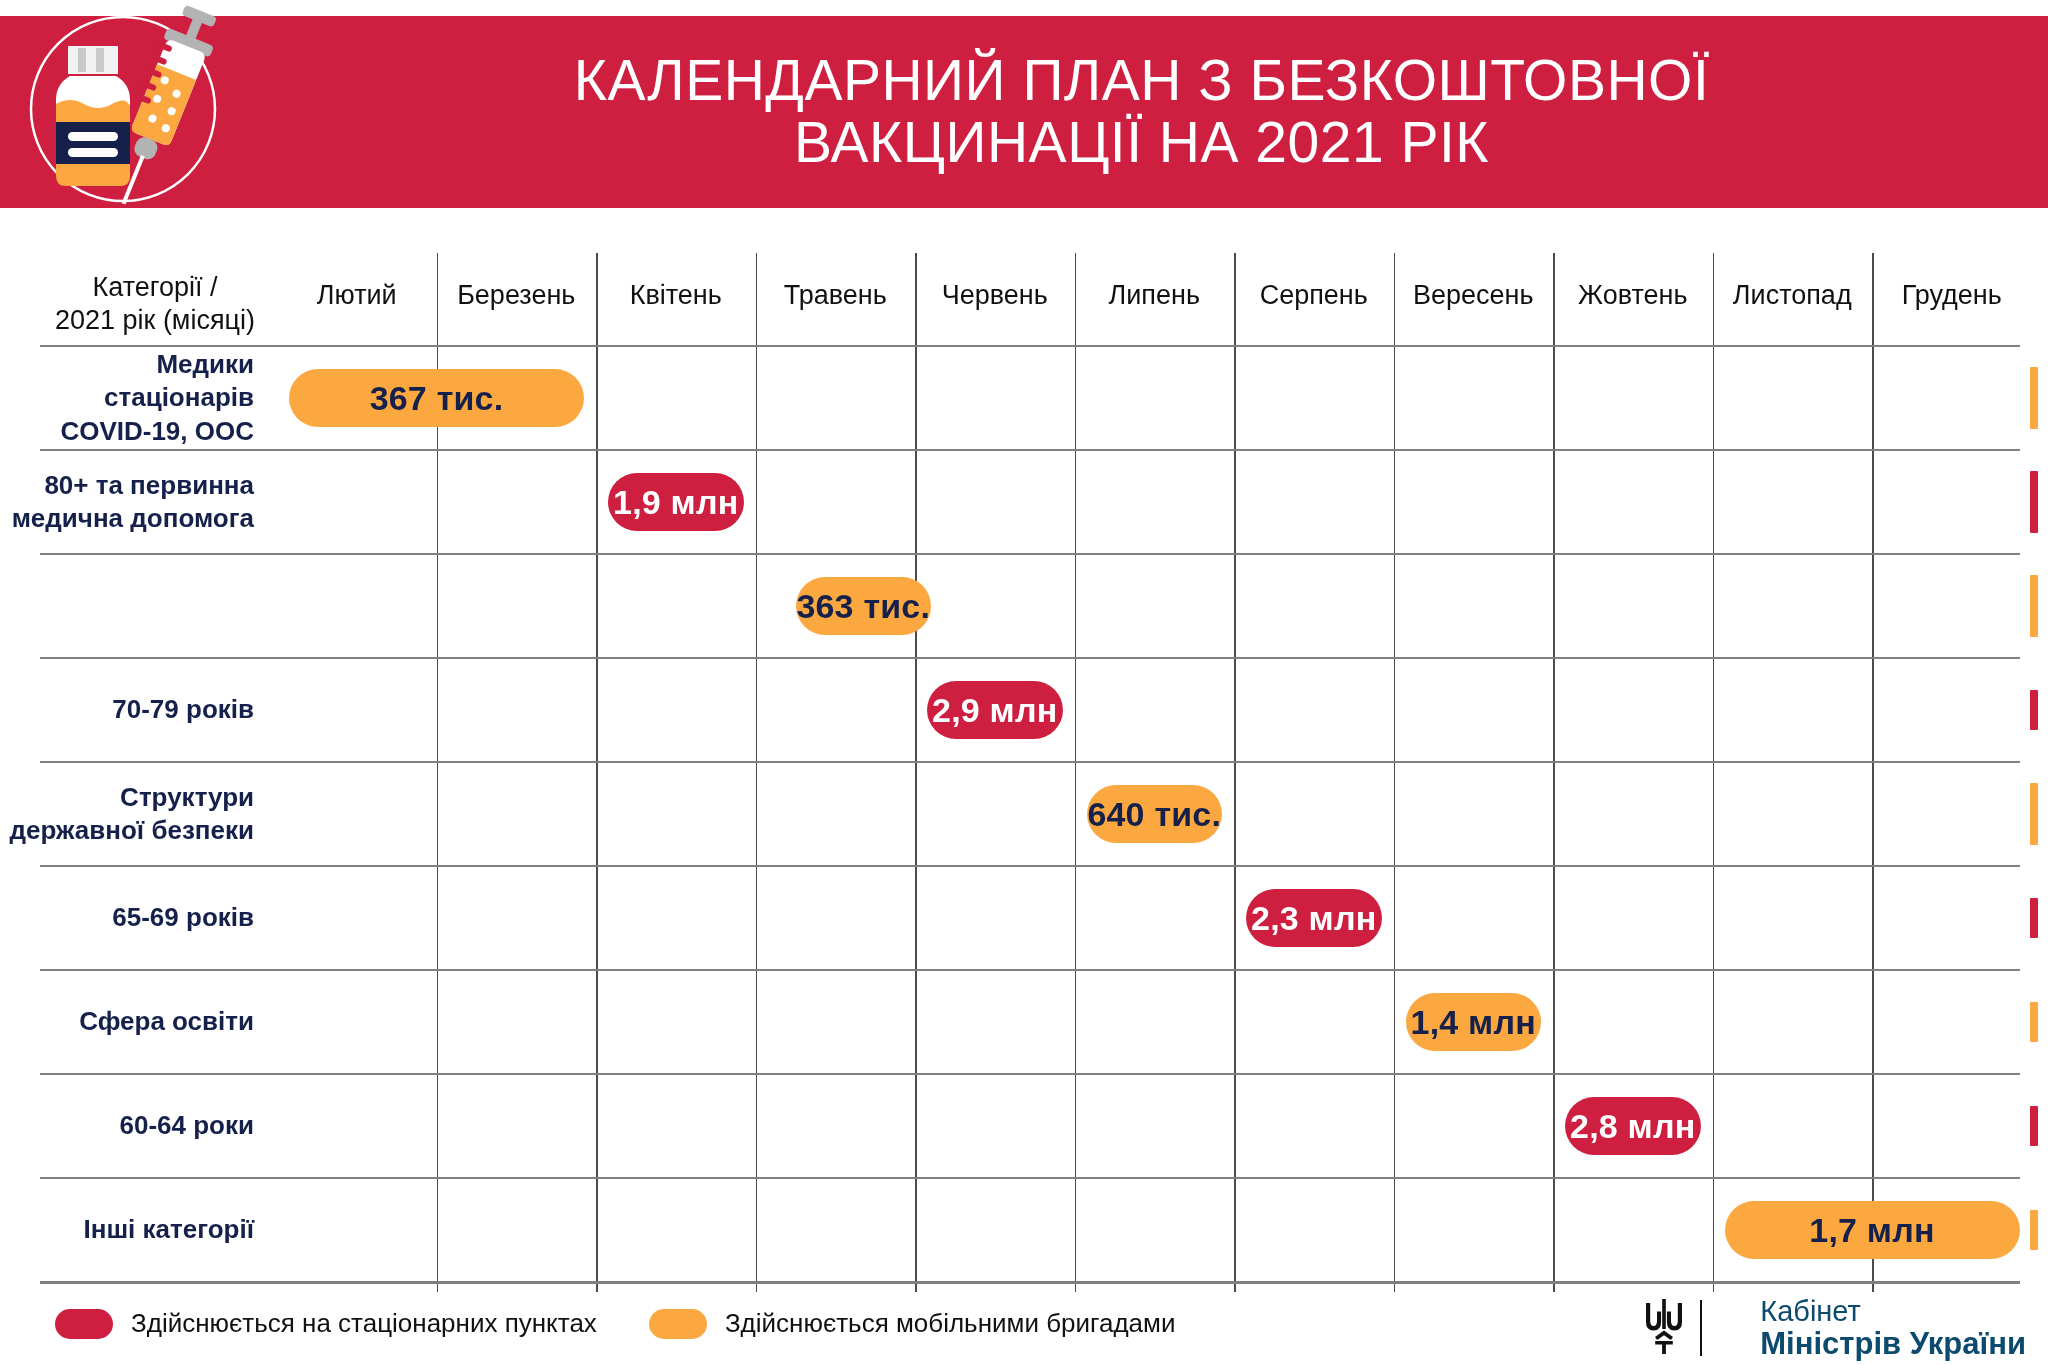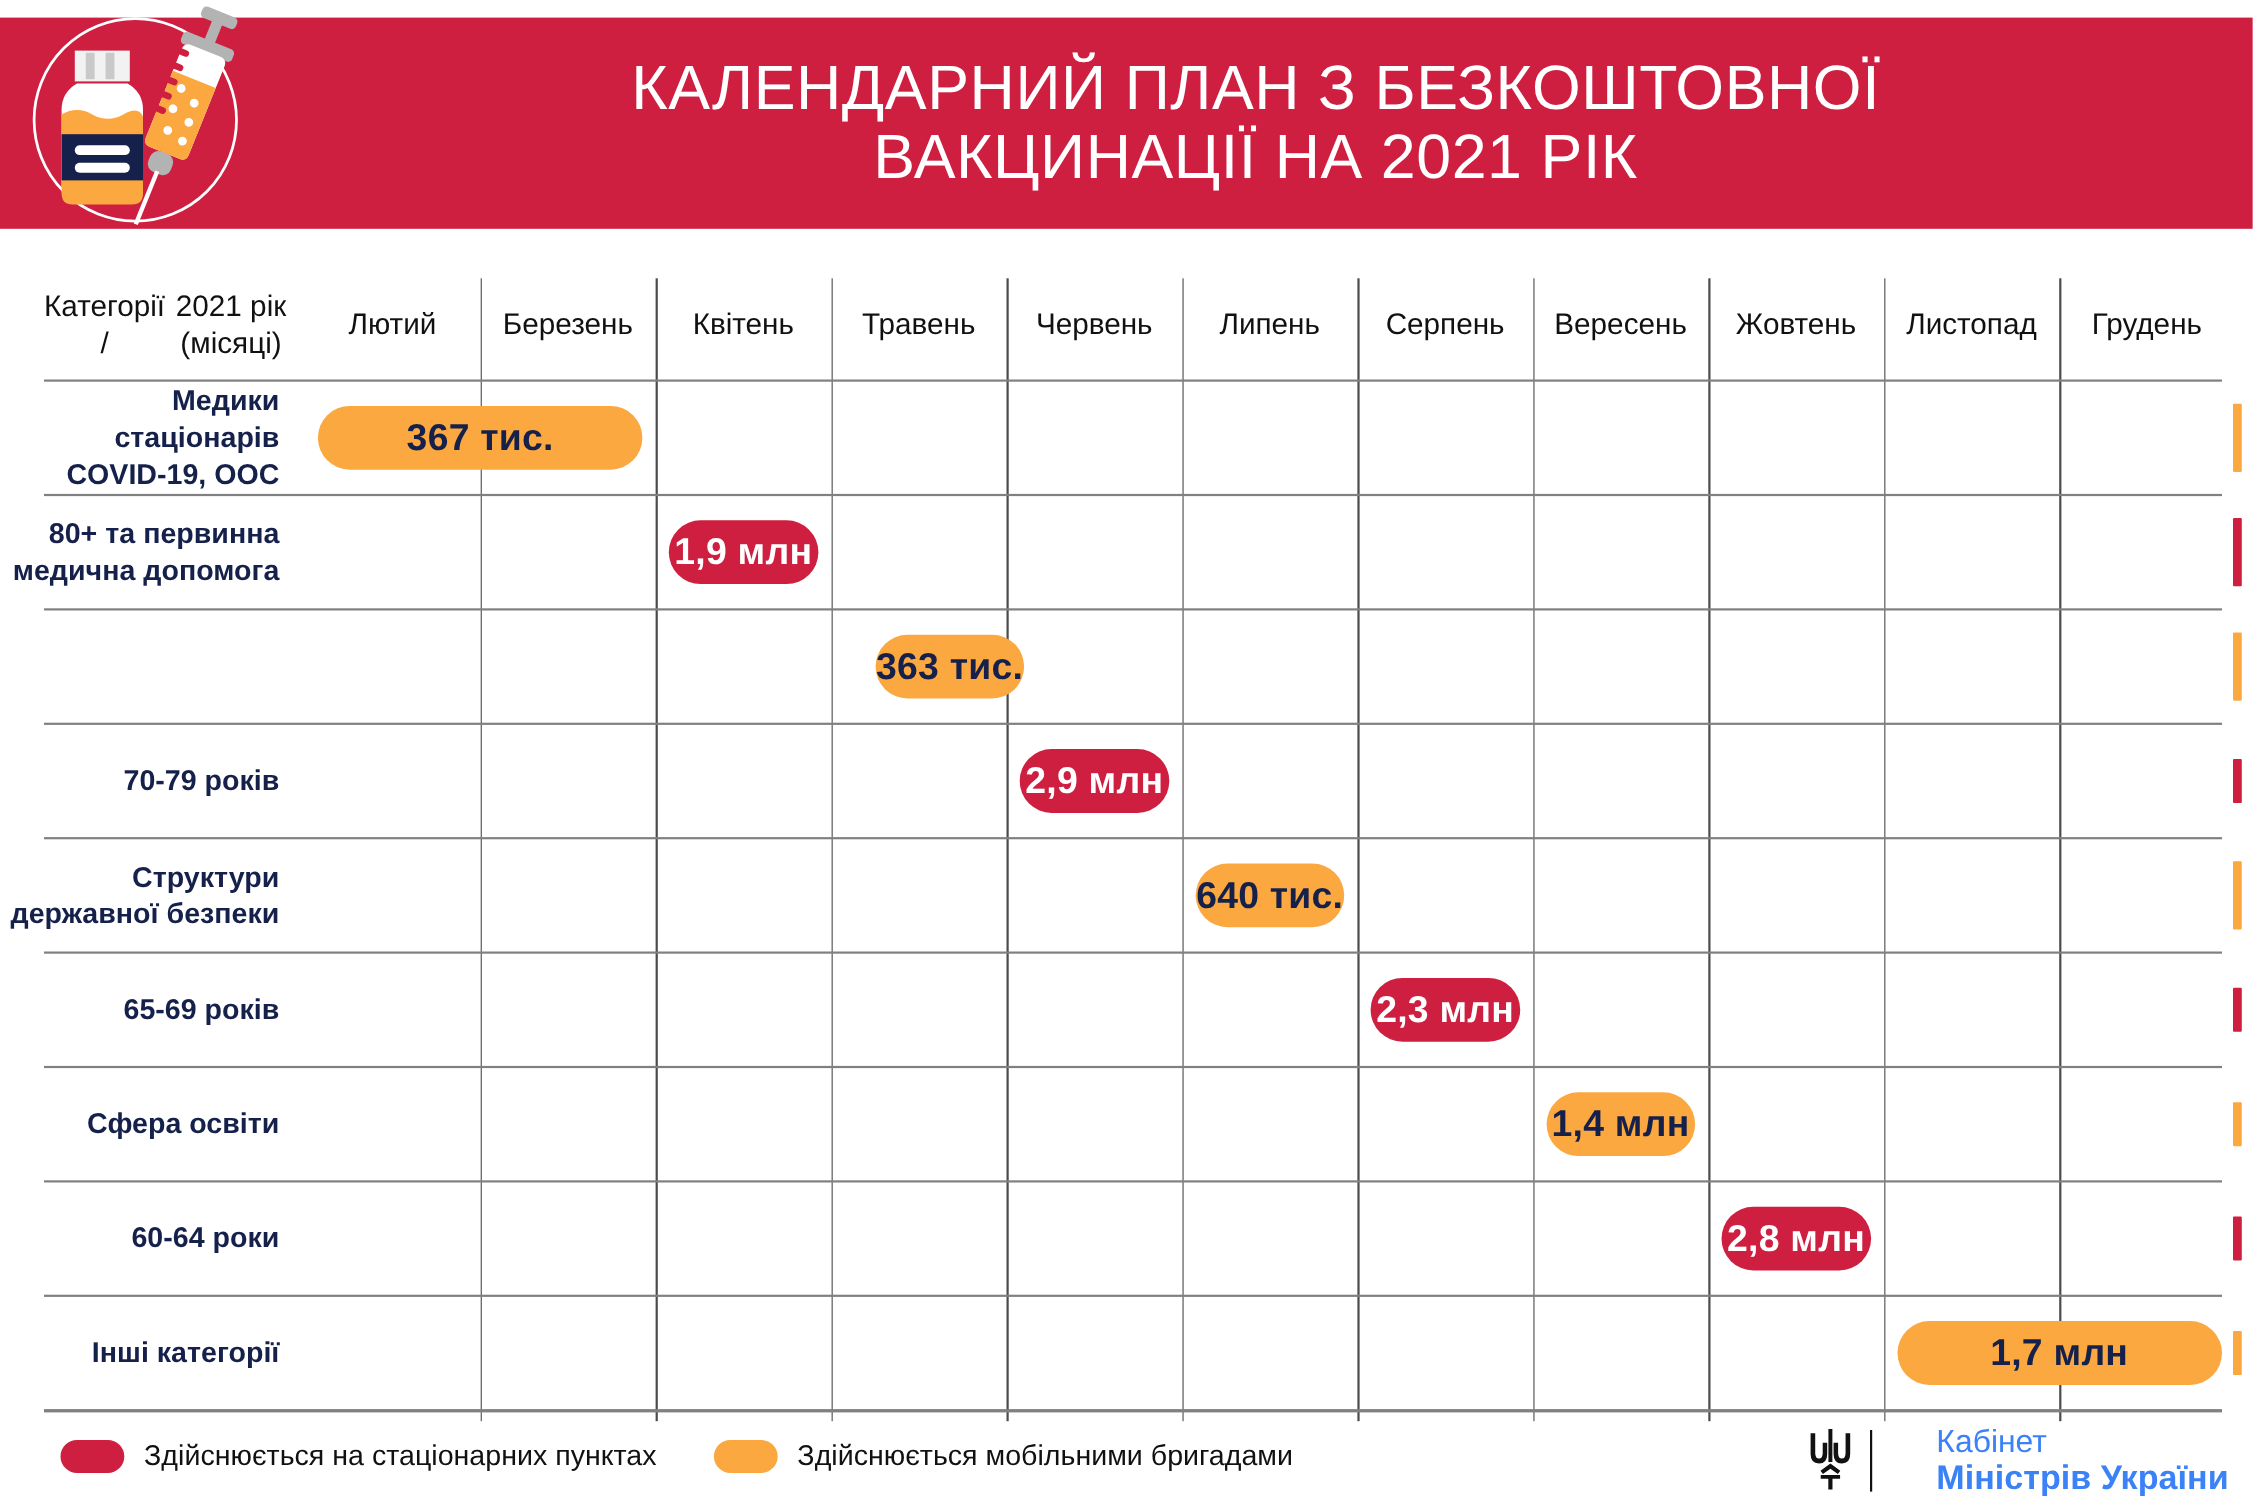--- a/index.html
+++ b/index.html
@@ -66,22 +66,22 @@
     font-size: 27px;
     color: #111111;
     font-family: "Liberation Sans", sans-serif;
     font-weight: 400;
     white-space: nowrap;
   }
   .cat-head {
     position: absolute;
     left: 40px; top: 8px;
     width: 230px; height: 85px;
-    display: flex; flex-direction: row;
-    align-items: center; justify-content: space-between;
+    display: flex; flex-direction: column;
+    align-items: center; justify-content: flex-end;
     font-size: 27px; color: #111111; line-height: 1.25;
     text-align: center;
   }
 
   
   .hline {
     position: absolute;
     left: 40px; width: 1980px;
     height: 2px; background: #808080;
   }
@@ -147,21 +147,21 @@
   .legend-text {
     font-size: 26px; color: #111111; white-space: nowrap;
   }
 
   .gov-logo {
     position: absolute;
     right: 22px; top: 1296px;
     display: flex; align-items: center; gap: 14px;
   }
   .gov-divider { width: 2px; height: 56px; background: #111111; }
-  .gov-text { line-height: 1.08; color: #3b82f6; margin-left: 44px; }
+  .gov-text { line-height: 1.08; color: #0c4a6e; margin-left: 44px; }
   .gov-line1 { font-size: 29px; font-weight: 400; }
   .gov-line2 { font-size: 31px; font-weight: 700; }
 </style>
 </head>
 <body>
 
 <div id="page">
 
   <div class="header">
     <div class="header-icon-wrap">

